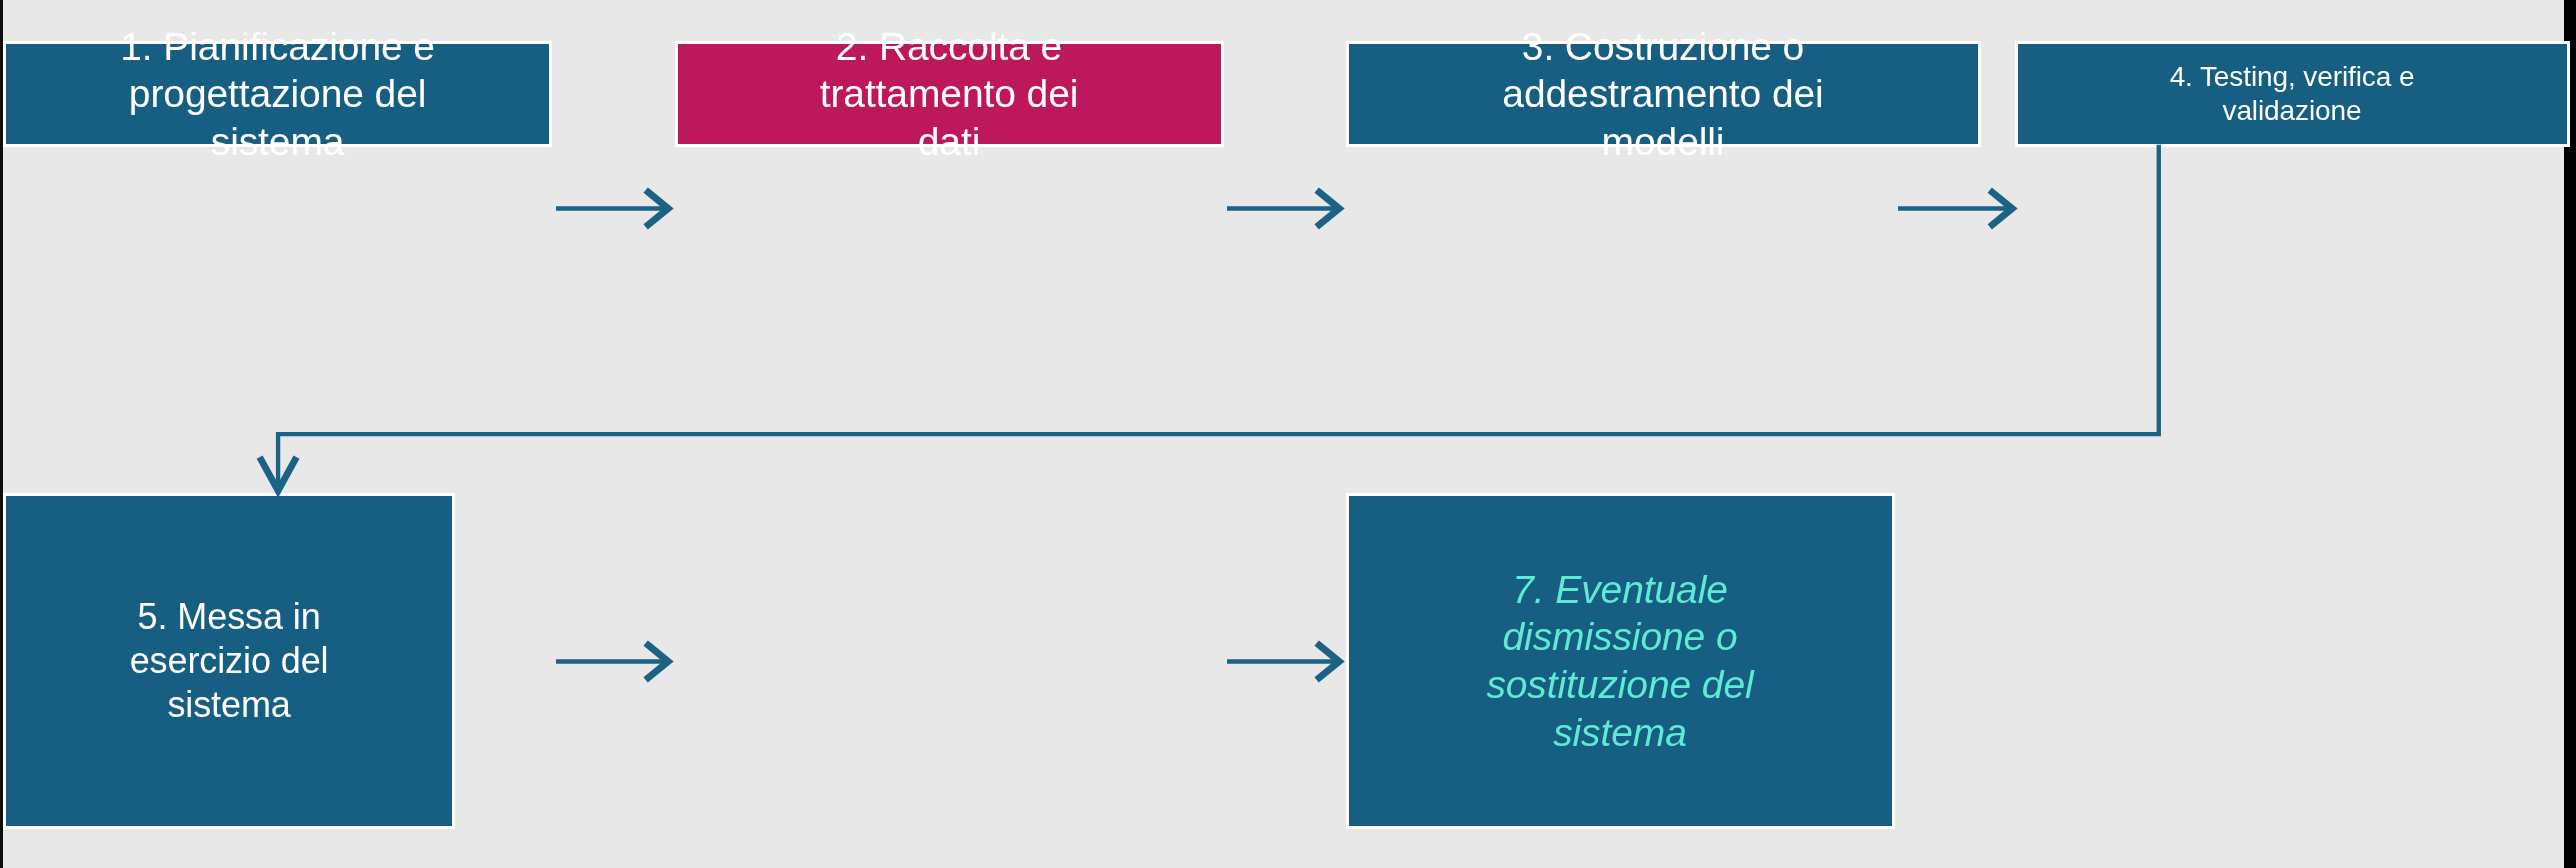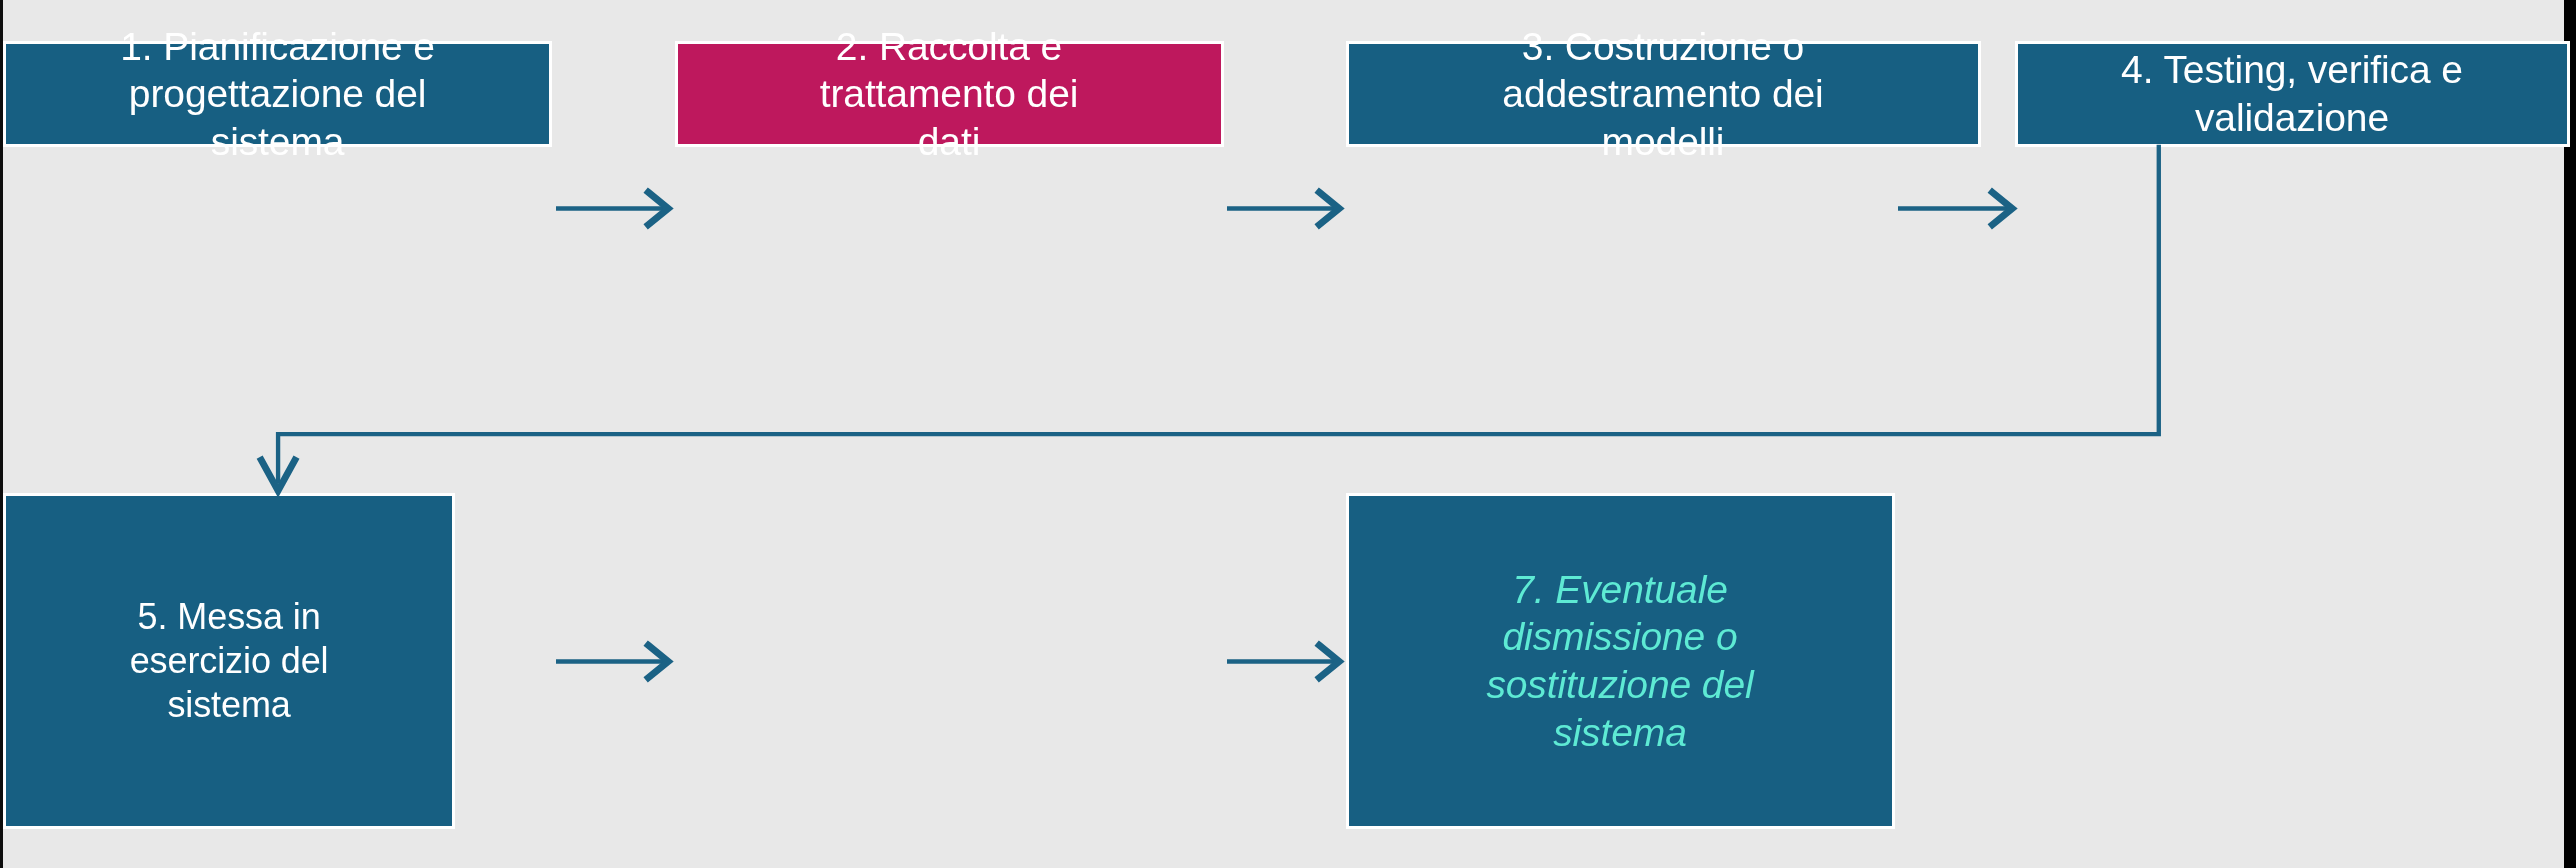--- a/index.html
+++ b/index.html
@@ -57,21 +57,21 @@
   .node .label {
     display: block;
     width: 100%;
     white-space: pre-line;
   }
 
   
   #node-1 { left: 0.6px;    top: 41px; width: 549px;  height: 104px; font-size: 39px; }
   #node-2 { left: 672px; top: 41px; width: 549px;  height: 104px; font-size: 39px; }
   #node-3 { left: 1343px; top: 41px; width: 635px;  height: 104px; font-size: 39px; }
-  #node-4 { left: 2012px; top: 41px; width: 555px;  height: 106px; font-size: 39px; }
+  #node-4 { left: 2012px; top: 41px; width: 555px;  height: 106px; font-size: 28px; }
   
   #node-1, #node-2, #node-3 { height: 106px; }
 
   
   #node-1, #node-2, #node-3 { top: 41px; height: 106px; }
 
   
   #node-5 { left: 0.6px;    top: 493px; width: 452px; height: 336px; font-size: 36px; align-items: center; }
   #node-6 { left: 672px; top: 493px; width: 549px; height: 336px; font-size: 39px; }
   #node-7 { left: 1343px; top: 493px; width: 549px; height: 336px; font-size: 39px; }

